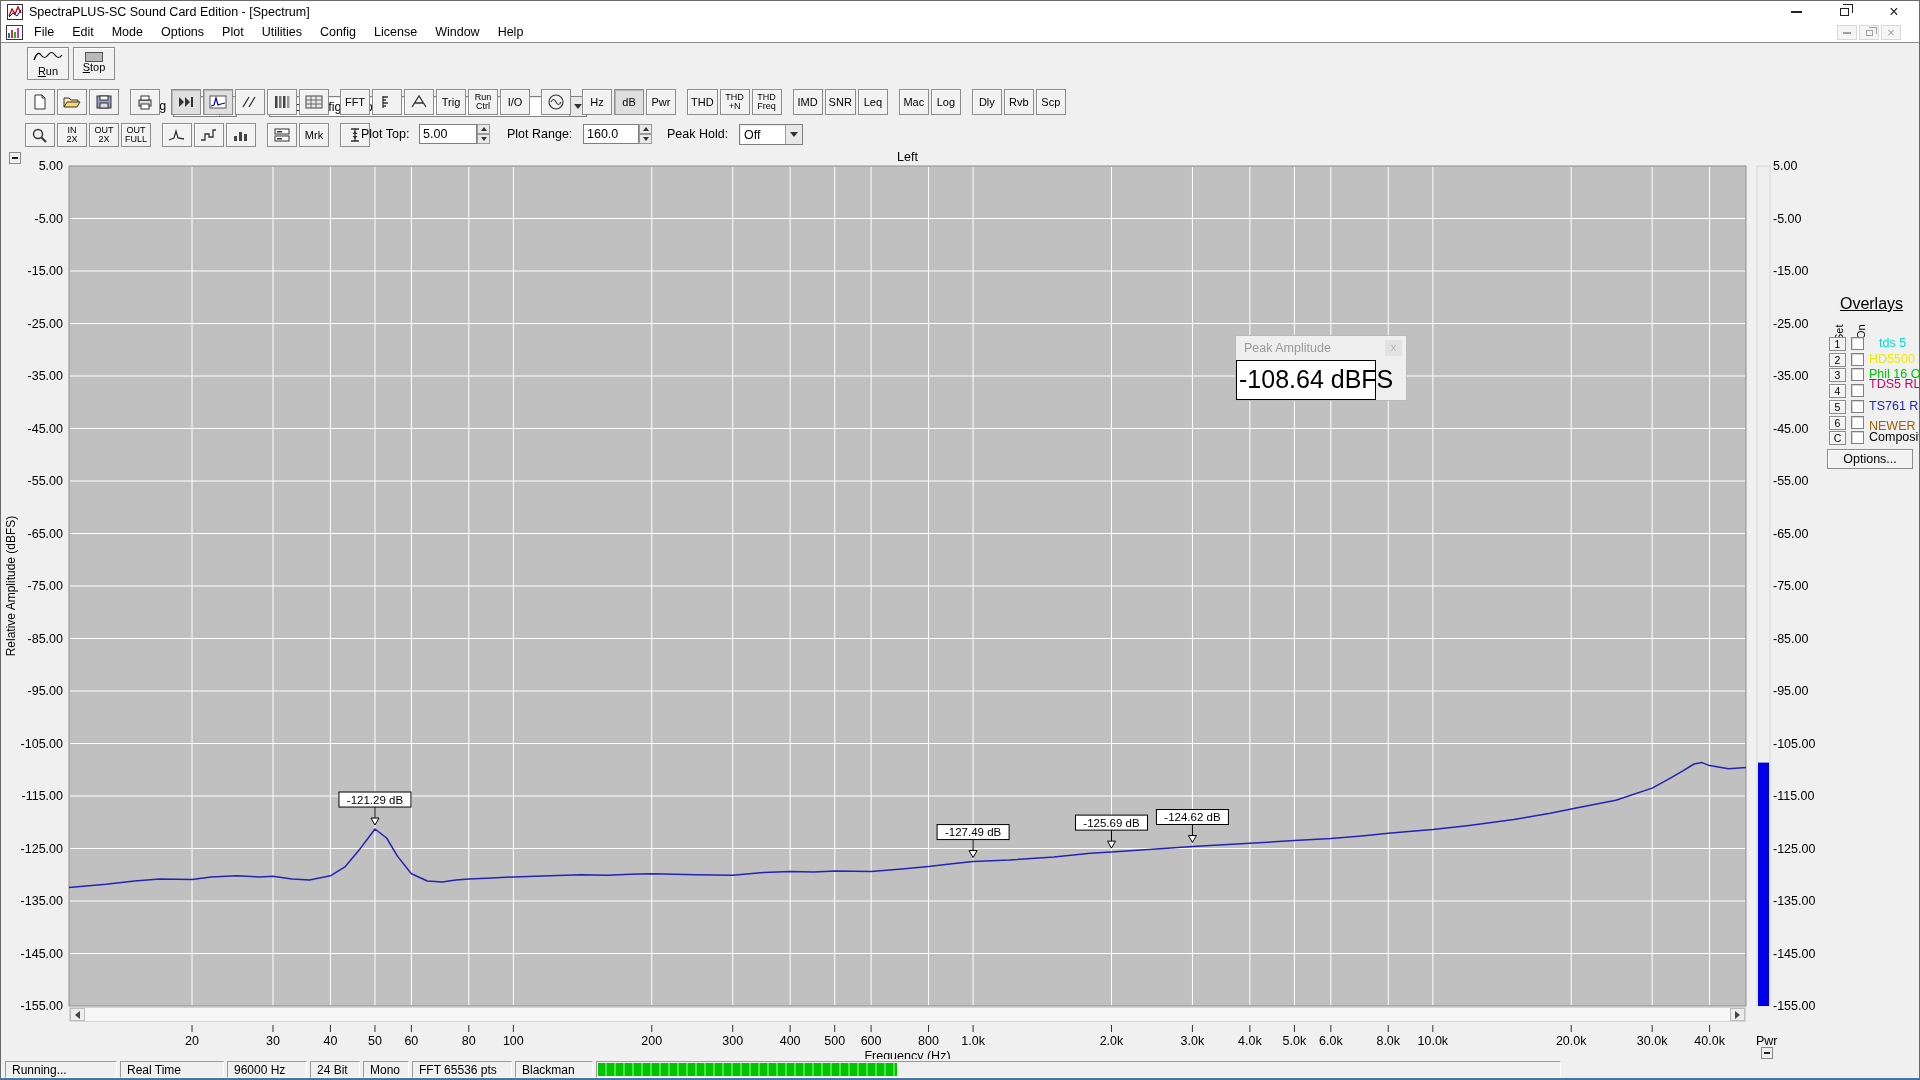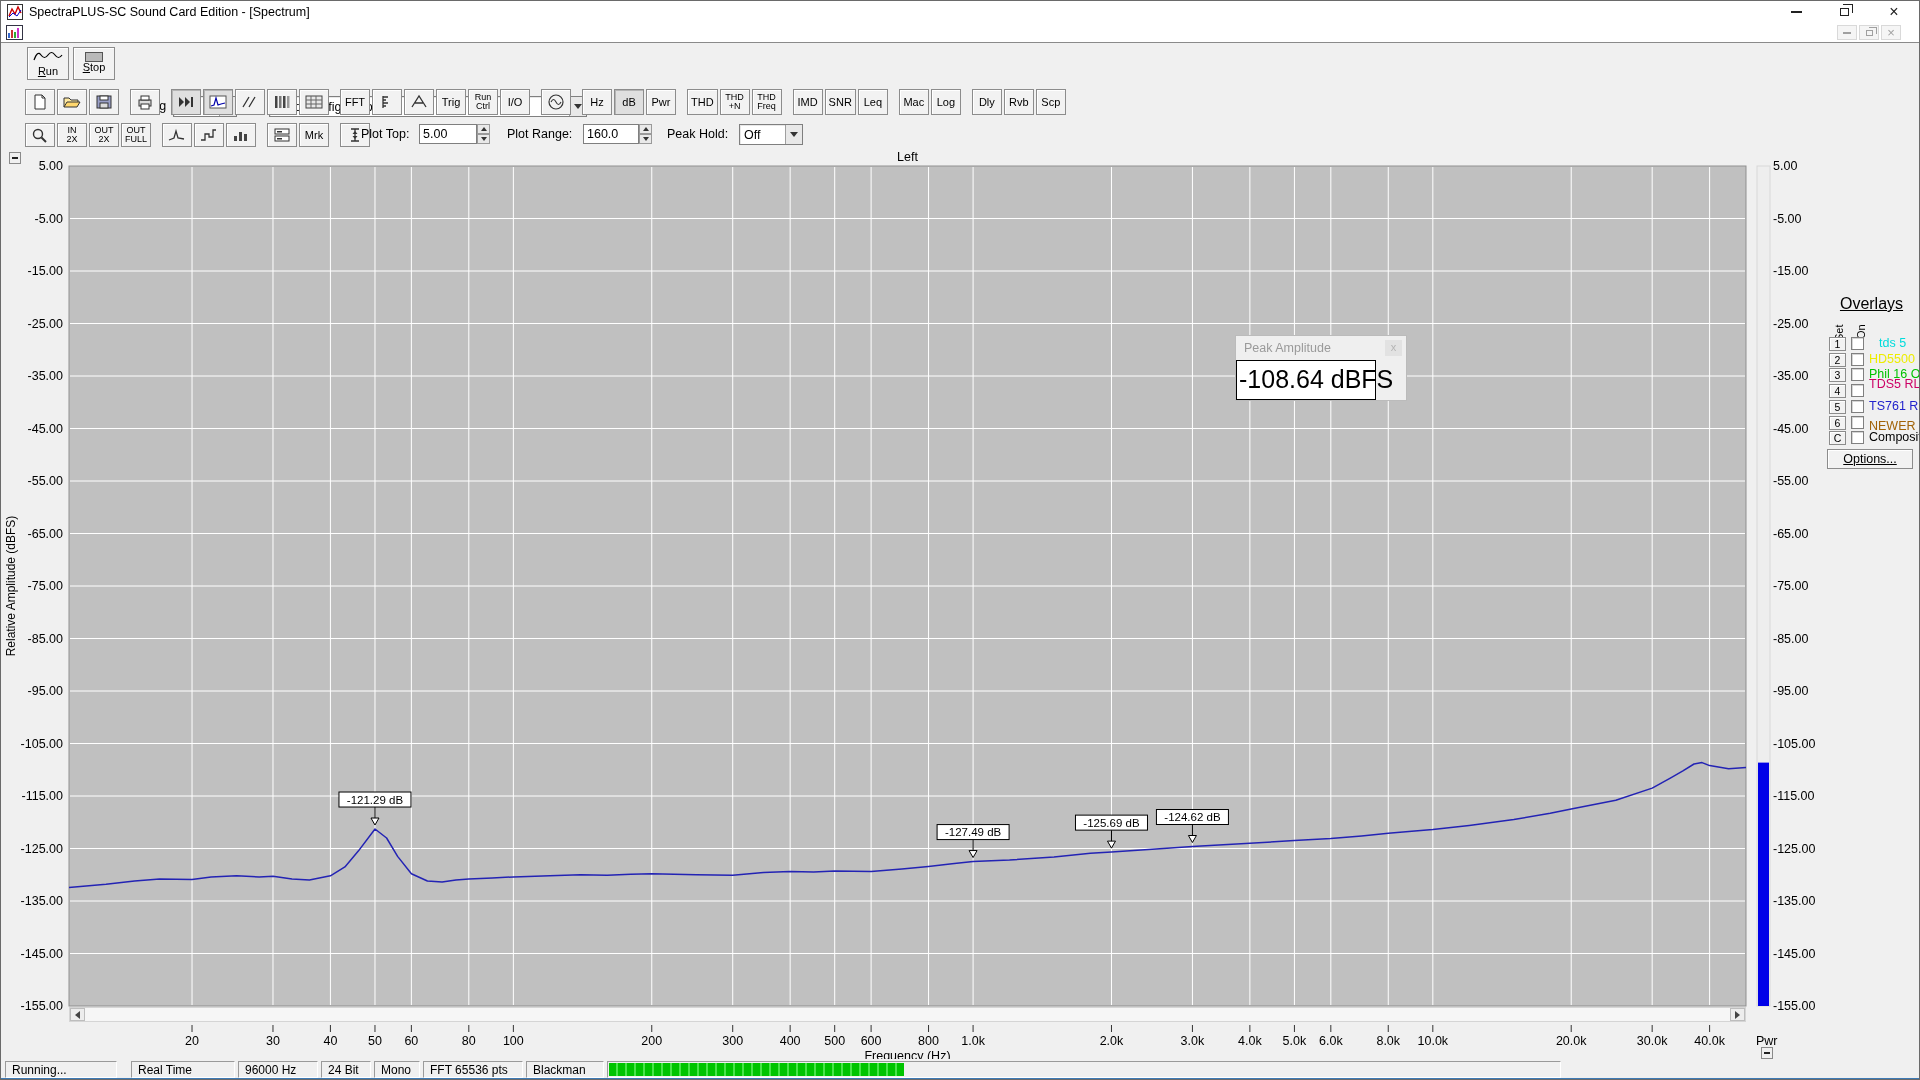--- a/index.html
+++ b/index.html
@@ -62,21 +62,21 @@
   .peakwin .pt { position:absolute; left:8px; top:5px; font-size:12.5px; color:#9a9a9a; }
   .peakwin .px { position:absolute; right:4px; top:4px; width:17px; height:16px; background:#e2e2e2; color:#b5b5b5; font-size:11px; text-align:center; line-height:15px; }
   .peakwin .pv { position:absolute; left:0px; top:24px; width:140px; height:40px; background:#fff; border:1px solid #000; font-size:25px; color:#000; padding-left:2px; line-height:36px; white-space:nowrap; }
   
   .overlays { position:absolute; left:1822px; top:146px; width:97px; }
   .ov-title { text-align:center; font-size:16px; text-decoration:underline; color:#000; }
   .ov-colhdr { position:absolute; font-size:11px; color:#000; transform:rotate(-90deg); transform-origin:left top; }
   .ov-numbtn { position:absolute; width:17px; height:14px; background:#f2f2f2; border:1px solid #8c8c8c; box-shadow:inset 1px 1px 0 #fff; font-size:10.5px; text-align:center; line-height:13px; }
   .ov-chk { position:absolute; width:13px; height:13px; background:#fff; border:1px solid #808080; box-shadow:inset 1px 1px 0 #d5d5d5; }
   .ov-lbl { position:absolute; font-size:12.5px; white-space:nowrap; }
-  .ov-options { position:absolute; left:4px; top:154px; width:86px; height:20px; background:#f2f2f2; border:1px solid #8c8c8c; box-shadow:inset 1px 1px 0 #fff; font-size:12.5px; text-align:center; line-height:18px;text-decoration:underline; }
+  .ov-options { position:absolute; left:4px; top:154px; width:86px; height:20px; background:#f2f2f2; border:1px solid #8c8c8c; box-shadow:inset 1px 1px 0 #fff; font-size:12.5px; text-align:center; line-height:18px; }
   
   .statusbar { position:absolute; left:0; top:1058px; width:1564px; height:20px; background:#f0f0f0; display:flex; align-items:center; padding:0 4px; }
   .sb-panel { height:17px; border:1px solid; border-color:#9a9a9a #fff #fff #9a9a9a; font-size:12px; padding:1px 6px; margin-right:3px; white-space:nowrap; color:#000; }
   .sb-progress { flex:1; height:17px; border:1px solid; border-color:#9a9a9a #fff #fff #9a9a9a; position:relative; overflow:hidden; }
   .sb-fill { position:absolute; left:1px; top:1px; bottom:1px;
              background:repeating-linear-gradient(90deg,#00c400 0 7px,#49e549 7px 9px); }
   .bottom-edge { position:absolute; left:0; top:1077px; width:1920px; height:3px; background:#3d7ab5; }
   svg text { font-family:"Liberation Sans", sans-serif; }
 </style>
 </head>
@@ -101,20 +101,32 @@
 </div>
 
 <div class="menubar">
   <svg class="mdiicon" viewBox="0 0 17 15">
     <rect x="0.5" y="0.5" width="16" height="14" fill="#fff" stroke="#334"></rect>
     <rect x="2" y="8" width="2" height="5" fill="#36c"></rect>
       <rect x="5" y="5" width="2" height="8" fill="#c33"></rect>
     <rect x="8" y="7" width="2" height="6" fill="#3a3"></rect>
       <rect x="11" y="3" width="2" height="10" fill="#c3c"></rect>
   </svg>
+  <div class="menu-items">
+      <div class="menu-item">File</div>
+      <div class="menu-item">Edit</div>
+      <div class="menu-item">Mode</div>
+      <div class="menu-item">Options</div>
+      <div class="menu-item">Plot</div>
+      <div class="menu-item">Utilities</div>
+      <div class="menu-item">Config</div>
+      <div class="menu-item">License</div>
+      <div class="menu-item">Window</div>
+      <div class="menu-item">Help</div>
+    </div>
   <div class="mdi-ctrl" style="left:1836px">
       <i class="glyph-min"></i>
     </div>
   <div class="mdi-ctrl" style="left:1858px">
       <i class="glyph-restore"></i>
     </div>
   <div class="mdi-ctrl" style="left:1880px">
       <span class="glyph-close">×</span>
     </div>
 </div>
@@ -522,21 +534,21 @@
         <div class="ov-numbtn" style="left: 6px; top: 136.2px;">C</div>
         <div class="ov-chk" style="left: 28px; top: 136.2px;"></div>
         <span class="ov-lbl" style="left: 46px; top: 135.2px; color: rgb(0, 0, 0);">Composite</span>
       </div>
     <div class="ov-options">Options...</div>
   </div>
 </div>
 
 <div class="statusbar" id="status-bar">
     <div class="sb-panel" style="min-width: 112px;">Running...</div>
-    <div class="sb-panel" style="min-width: 104px; margin-left: 11px;">Real Time</div>
+    <div class="sb-panel" style="min-width: 104px;">Real Time</div>
     <div class="sb-panel" style="min-width: 80px;">96000 Hz</div>
     <div class="sb-panel" style="min-width: 50px;">24 Bit</div>
     <div class="sb-panel" style="min-width: 46px;">Mono</div>
     <div class="sb-panel" style="min-width: 100px;">FFT 65536 pts</div>
     <div class="sb-panel" style="min-width: 78px;">Blackman</div>
     <div class="sb-progress">
       <div class="sb-fill" style="width: 31%;"></div>
     </div>
   </div>
 <div class="bottom-edge"></div>

